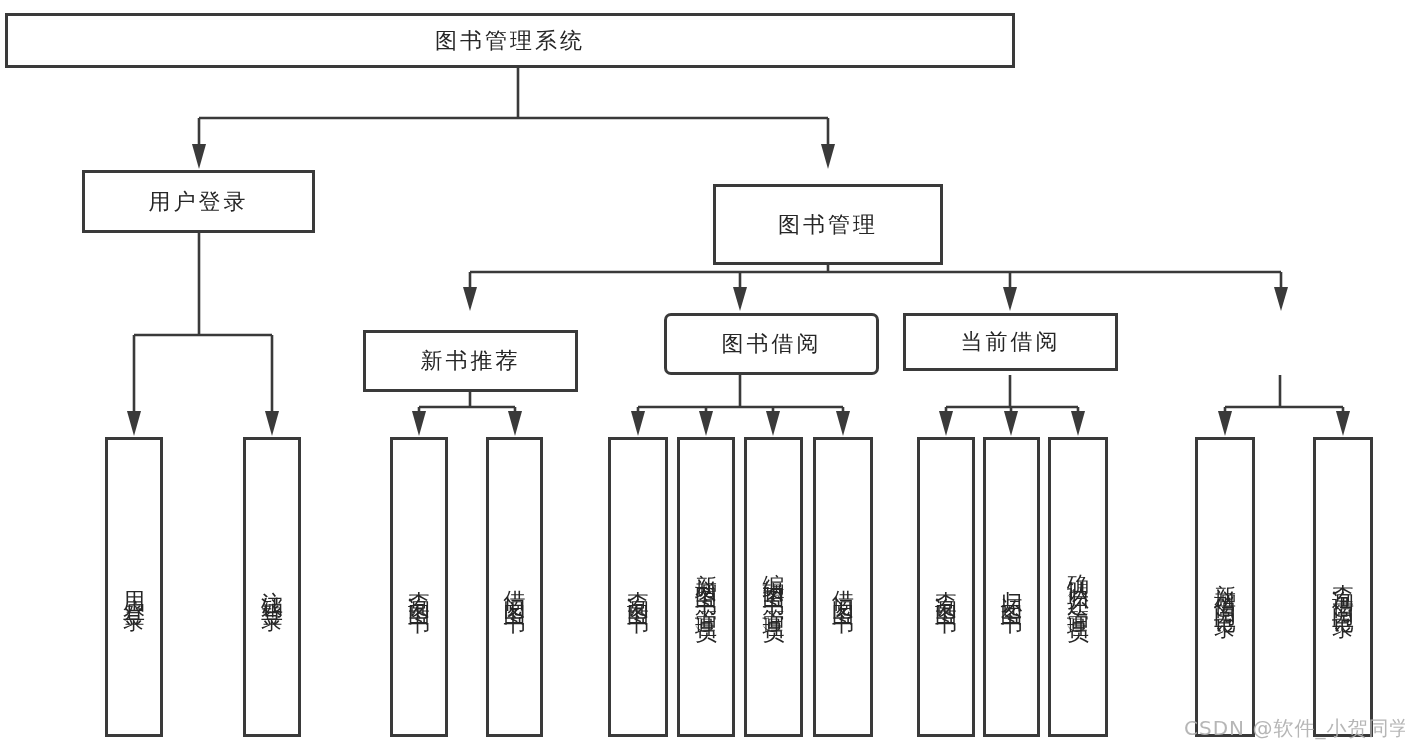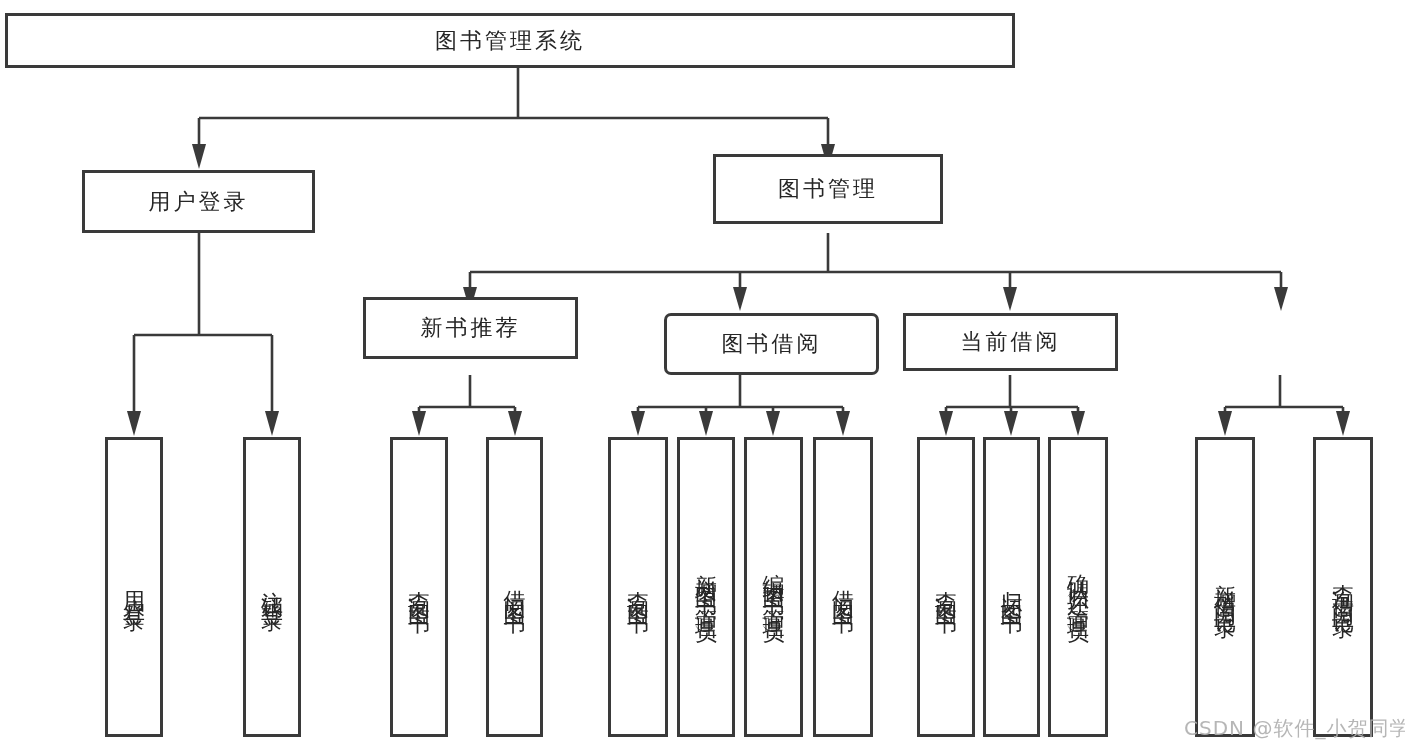--- a/index.html
+++ b/index.html
@@ -127,25 +127,25 @@
     </g>
   </svg>
 
   <div class="box" style="left:5px; top:13px; width:1010px; height:55px;">
     <span class="ht">图书管理系统</span>
   </div>
 
   <div class="box" style="left:82px; top:170px; width:233px; height:63px;">
     <span class="ht">用户登录</span>
   </div>
-  <div class="box" style="left:713px; top:154px; width:230px; height:70px;">
+  <div class="box" style="left:713px; top:184px; width:230px; height:81px;">
     <span class="ht">图书管理</span>
   </div>
 
-  <div class="box" style="left:363px; top:297px; width:215px; height:62px;">
+  <div class="box" style="left:363px; top:330px; width:215px; height:62px;">
     <span class="ht">新书推荐</span>
   </div>
   <div class="box" style="left:664px; top:313px; width:215px; height:62px;border-radius:7px;">
     <span class="ht">图书借阅</span>
   </div>
   <div class="box" style="left:903px; top:313px; width:215px; height:58px;">
     <span class="ht">当前借阅</span>
   </div>
 
   <div class="box" style="left:105px; top:437px; width:58px; height:300px;">

